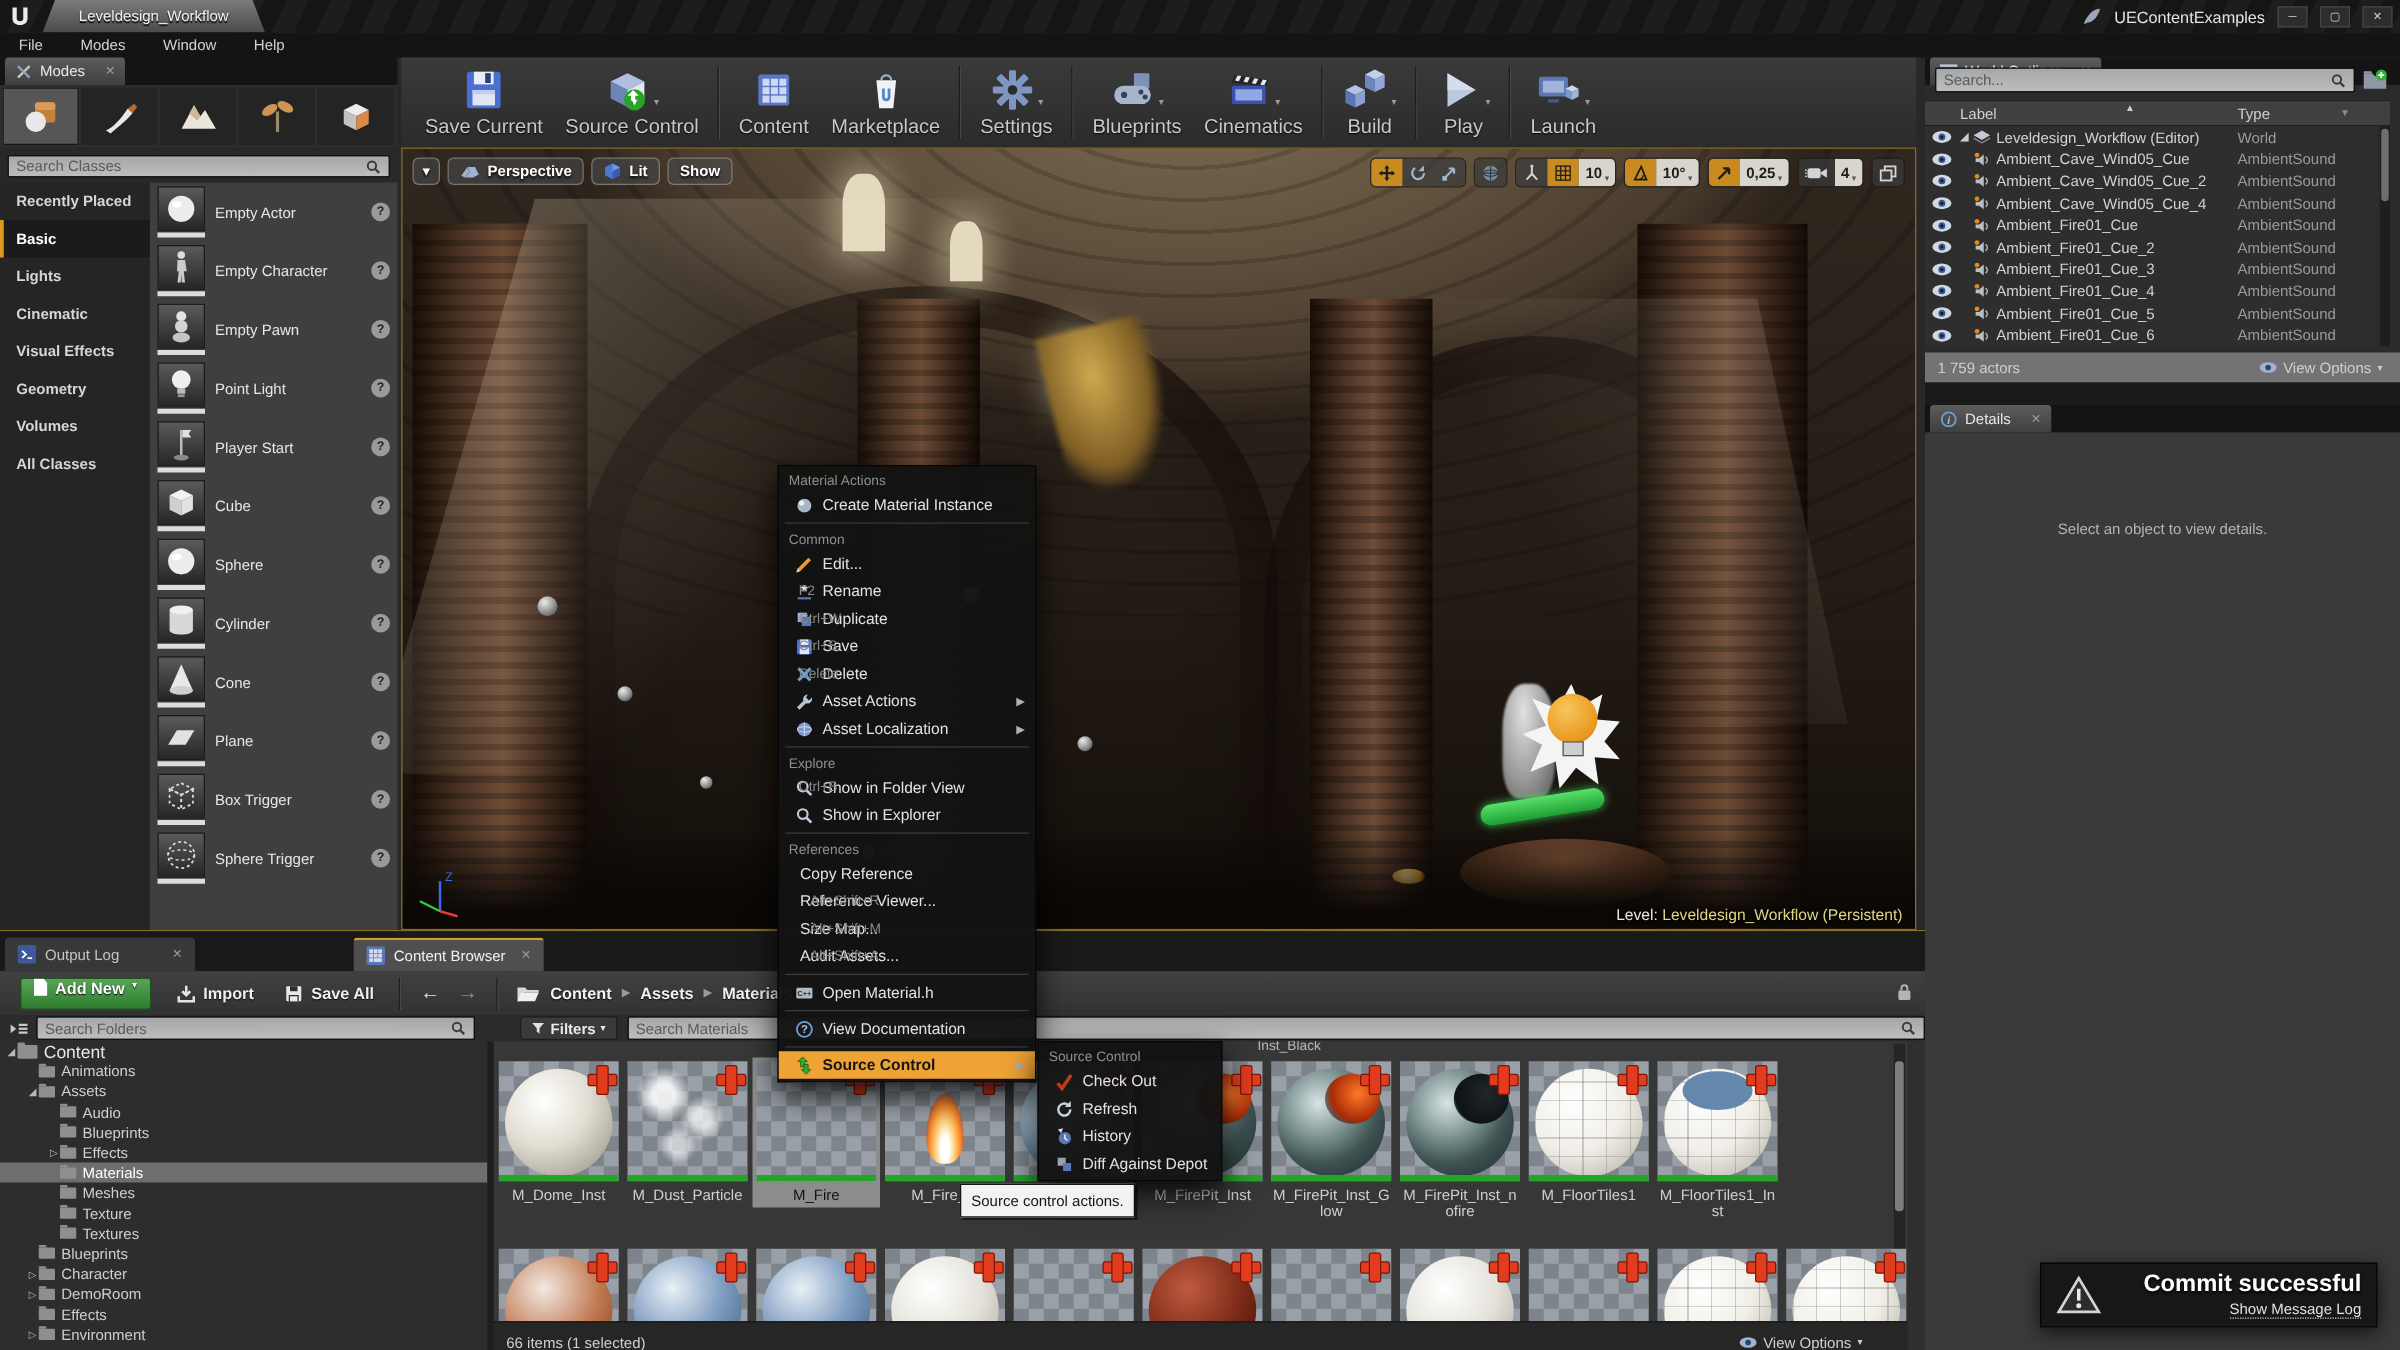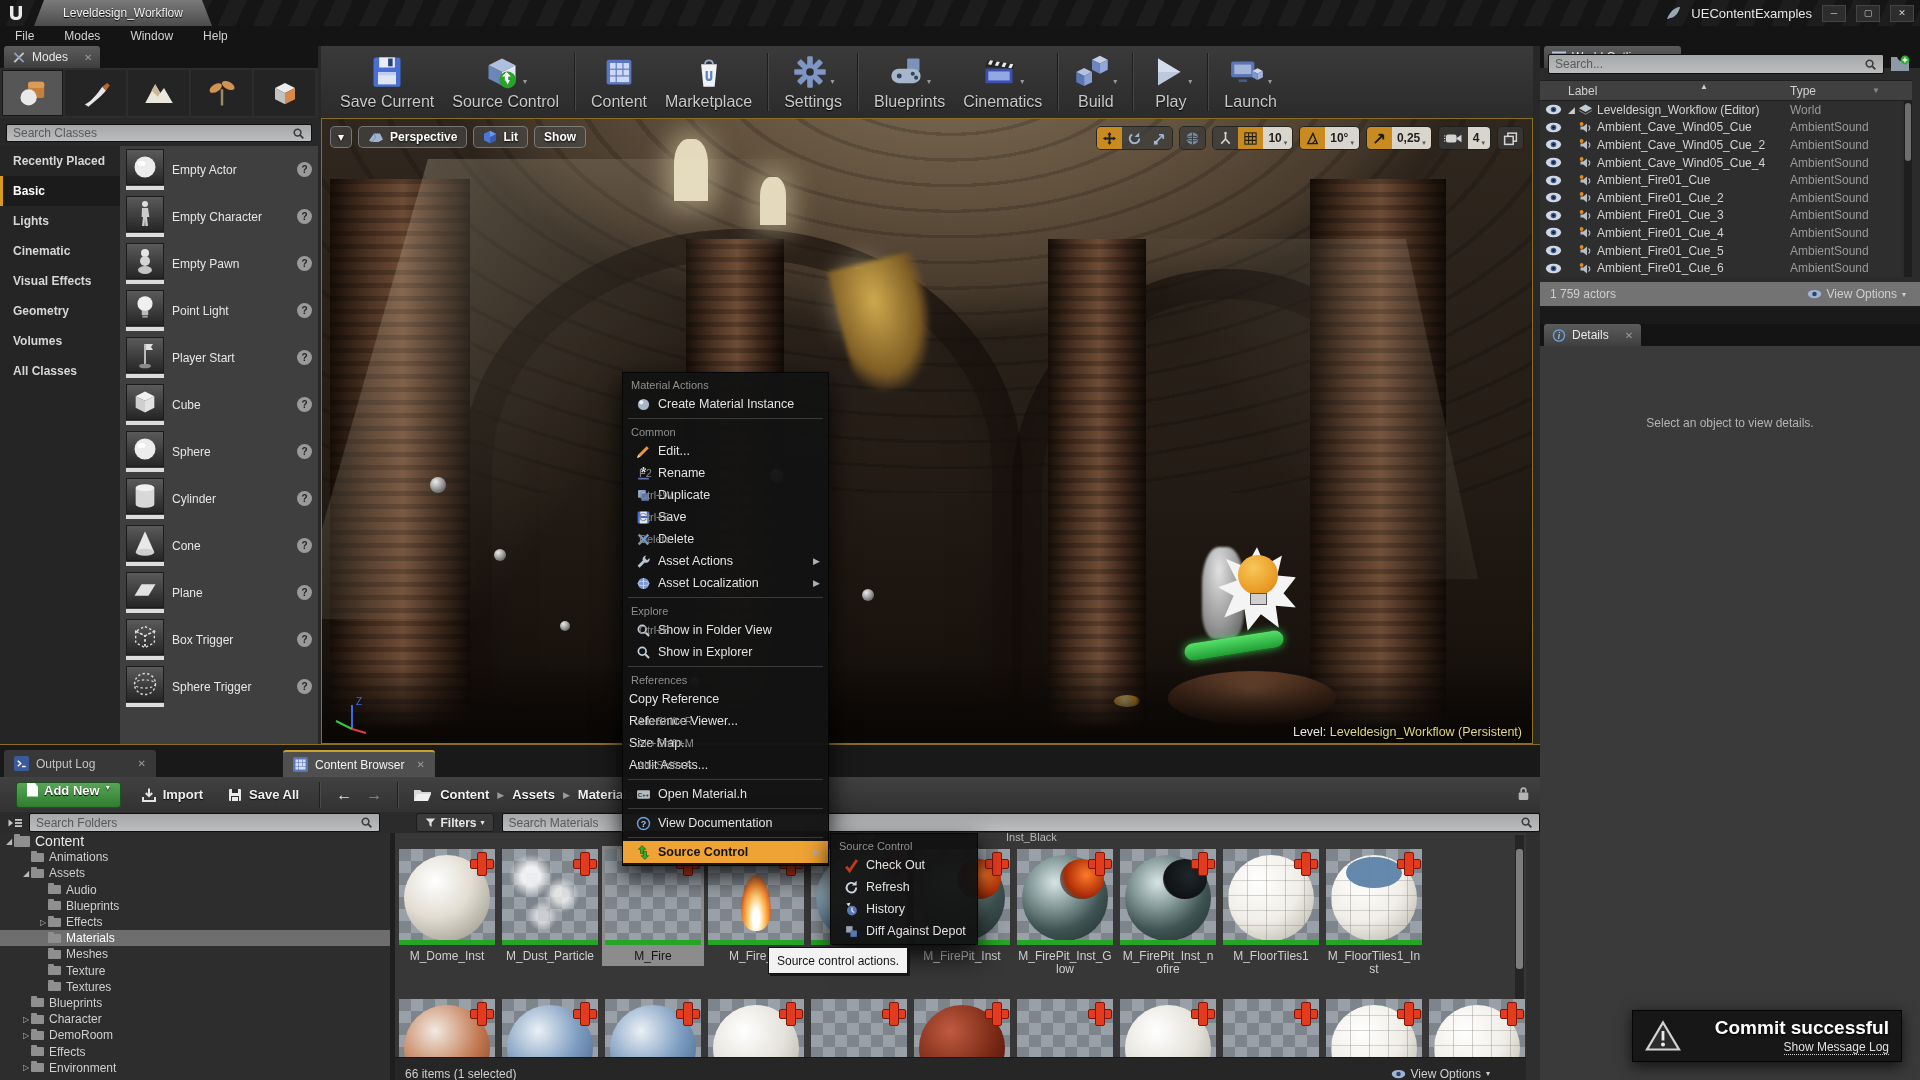--- a/index.html
+++ b/index.html
@@ -239,21 +239,21 @@
 #cb-status .txt{margin-left:10px;color:#cfcfcf}
 #cb-status .vo{position:absolute;right:36px;display:flex;align-items:center;gap:5px;color:#cfcfcf}
 #cb-status .eyeico{width:15px;height:10px}
 
 
 #ctx{position:absolute;left:622px;top:372px;width:207px;background:rgba(19,19,19,.97);border:1px solid #060606;
   box-shadow:0 10px 24px rgba(0,0,0,.85);padding:2px 0;z-index:30}
 .ctx-hdr{color:#8f8f8f;font-size:11px;padding:4px 8px 2px}
 .ctx-item{display:flex;align-items:center;height:22px;padding:0 8px;color:#e2e2e2;font-size:12.5px;position:relative}
 .ctx-item .mi{width:15px;height:15px;margin:0 7px 0 5px;flex:none}
-.ctx-item.noicon{padding-left:6px}
+.ctx-item.noicon{padding-left:17px}
 .ctx-item .lbl{flex:1;white-space:nowrap}
 .ctx-item .sc{color:#8a8a8a;font-size:11px;margin-left:8px}
 .ctx-item .arr{color:#b0b0b0;font-size:9px;margin-left:6px}
 .ctx-item.hl{background:#efa335;color:#141414;font-weight:bold}
 .ctx-sep{height:1px;background:#3a3a3a;margin:3px 5px}
 #ctx-sub{position:absolute;left:830px;top:833px;width:148px;background:rgba(19,19,19,.97);border:1px solid #060606;
   box-shadow:0 10px 24px rgba(0,0,0,.85);padding:2px 0;z-index:31}
 
 #tooltip{position:absolute;left:768px;top:947px;width:140px;height:27px;background:#f2f2f2;border:1px solid #141414;
   box-shadow:2px 2px 0 rgba(0,0,0,.55);display:flex;align-items:center;justify-content:center;color:#141414;z-index:40;font-size:12px}

